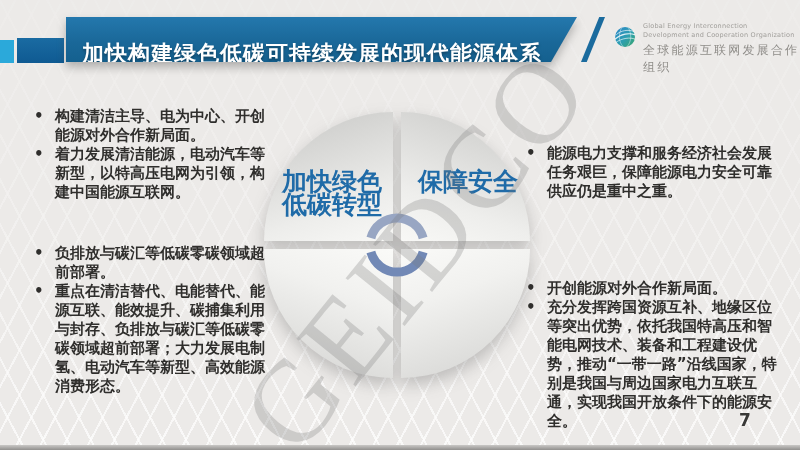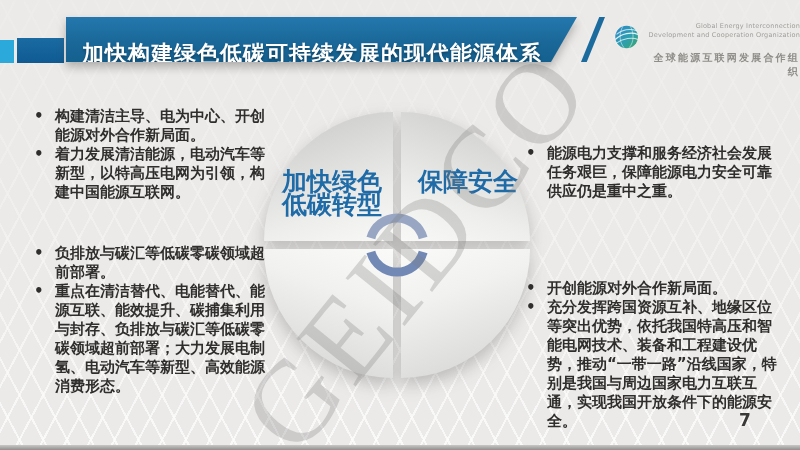--- a/index.html
+++ b/index.html
@@ -48,23 +48,23 @@
   }
   .banner-stripe{
     position:absolute;left:581px;top:17px;width:24px;height:45px;z-index:3;
     background:#1b6b9e;
     clip-path:polygon(76% 0,100% 0,24% 100%,0 100%);
   }
 
   
   .logo{position:absolute;left:614px;top:22px;z-index:3;display:flex;align-items:flex-start;}
   .logo-globe{width:26px;height:26px;margin-top:2px;}
-  .logo-text{margin-left:7px;text-align:right;}
+  .logo-text{margin-left:7px;}
   .logo-en{font-size:6.5px;color:#a09e9a;line-height:8.5px;letter-spacing:0.2px;}
-  .logo-cn{font-size:10px;color:#8f8d89;font-weight:bold;letter-spacing:2.2px;margin-top:12px;}
+  .logo-cn{font-size:12px;color:#8f8d89;font-weight:normal;letter-spacing:2.2px;margin-top:3px;}
 
   
   .watermark{
     position:absolute;left:106px;top:182px;width:620px;height:136px;z-index:10;
     transform:rotate(-51deg);transform-origin:center;
     font-family:"Liberation Serif","DejaVu Serif",serif;
     font-size:116px;color:rgba(122,122,122,0.28);
     letter-spacing:6px;text-align:center;line-height:136px;
     pointer-events:none;user-select:none;
   }

